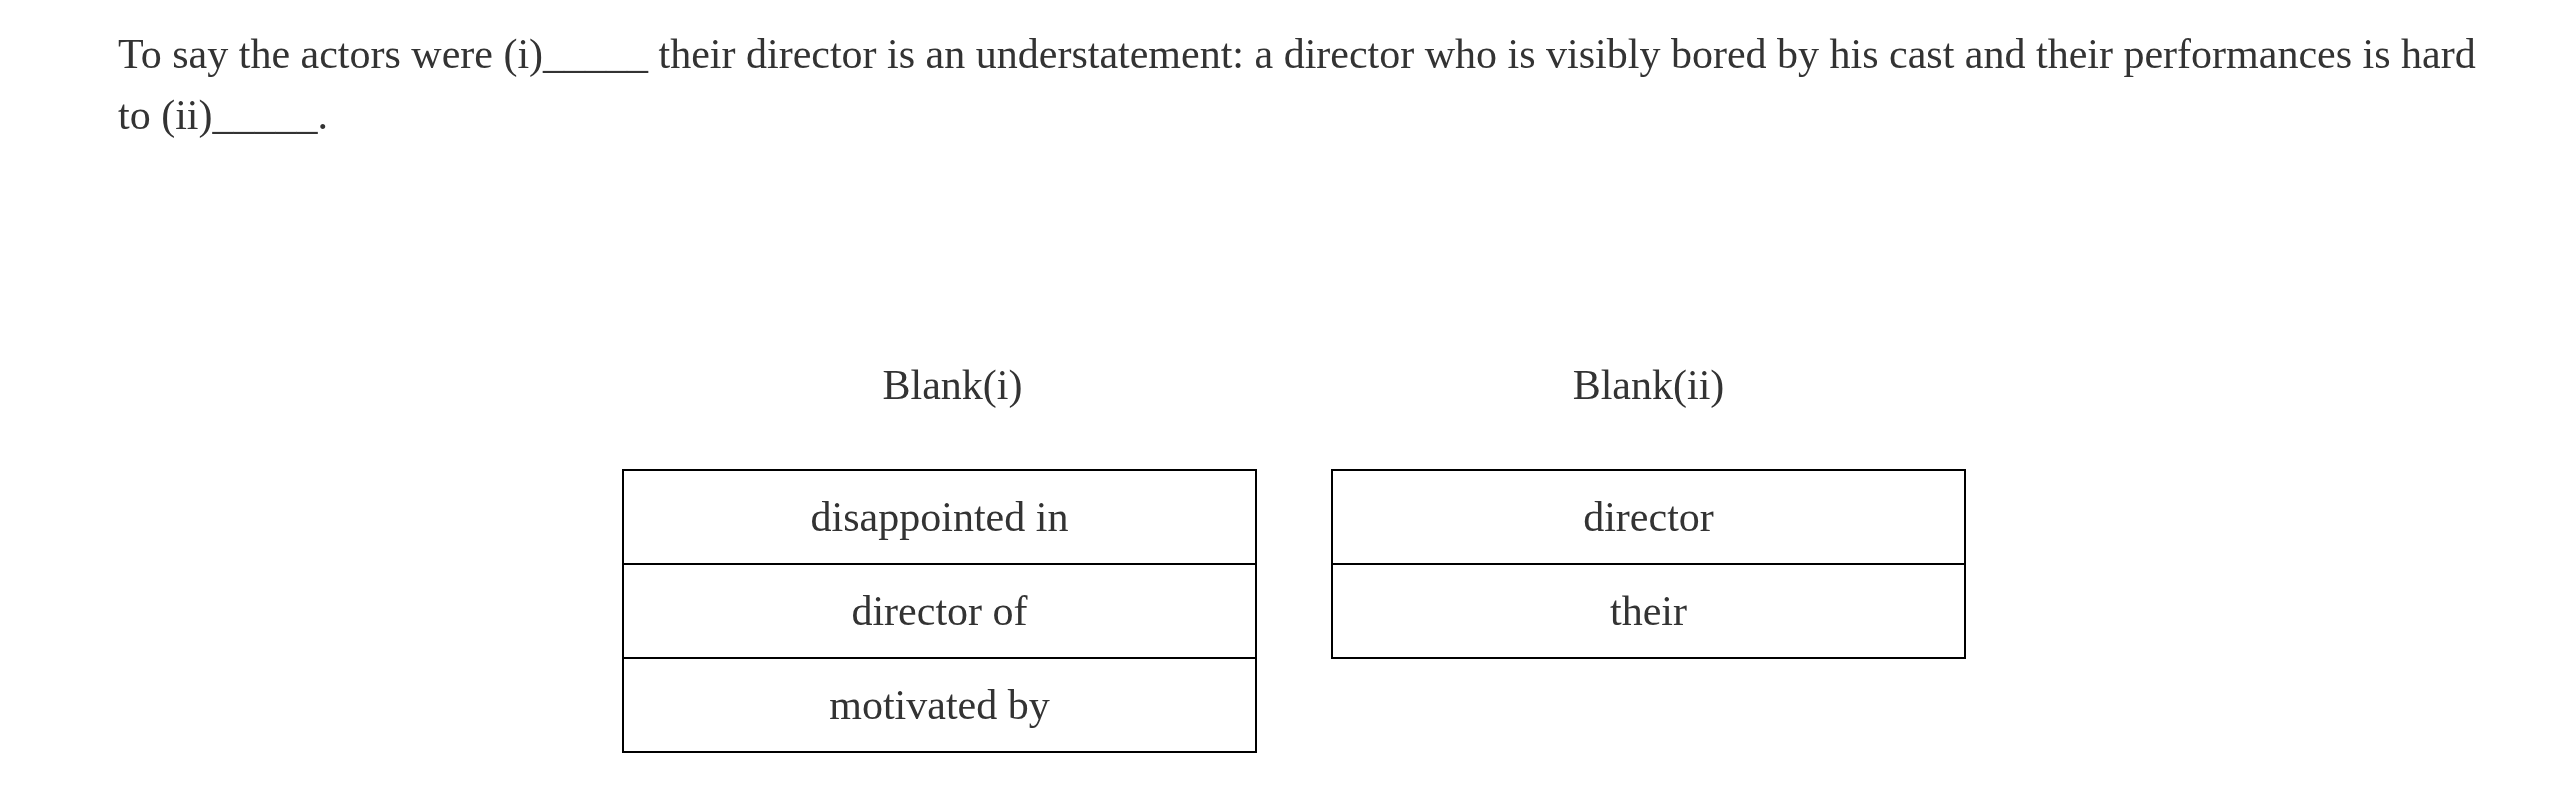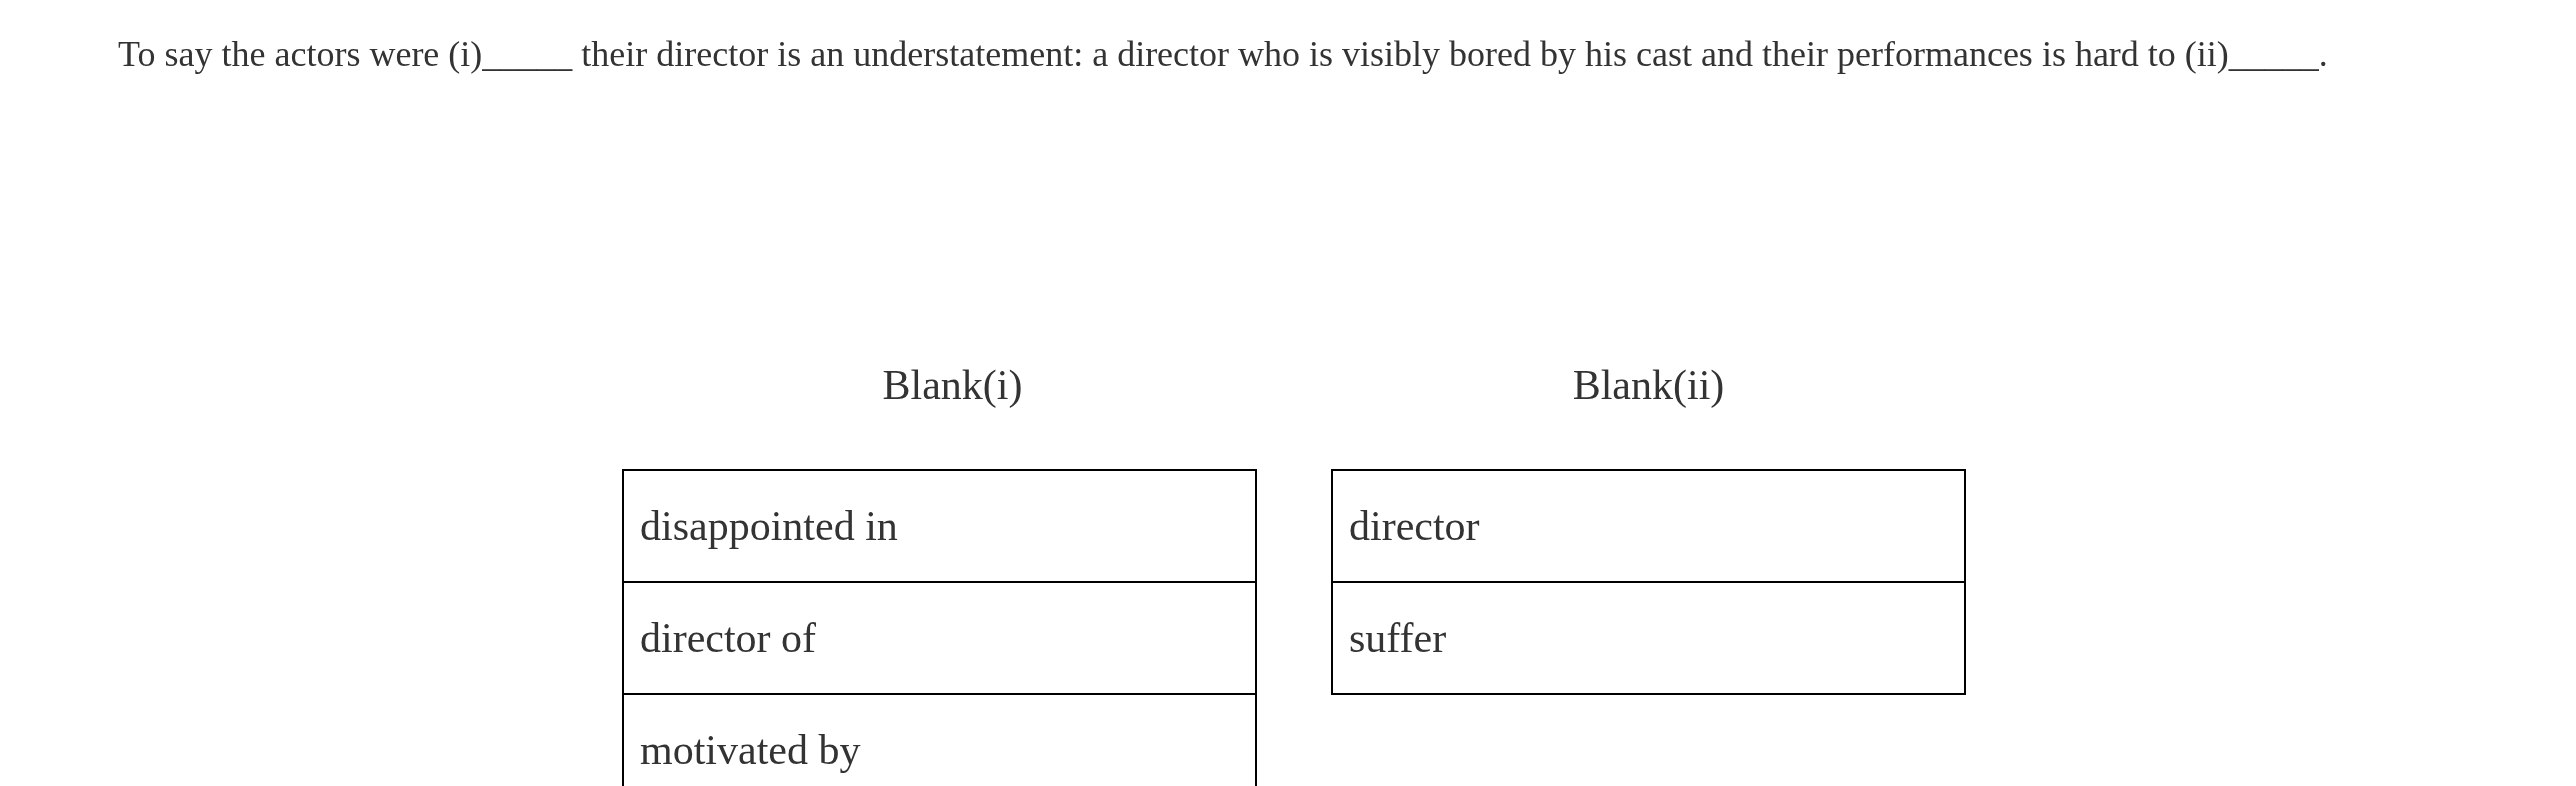--- a/index.html
+++ b/index.html
@@ -13,41 +13,42 @@
       position: relative;
       overflow: hidden;
       font-family: "Liberation Serif", "DejaVu Serif", serif;
       color: #333333;
     }
     .question {
       position: absolute;
       left: 118px;
       top: 24px;
       width: 2371px;
-      font-size: 36px;
+      font-size: 42px;
       line-height: 61px;
       margin: 0;
     }
     .blank-header {
       position: absolute;
       top: 357px;
       font-size: 42px;
       line-height: 56px;
       text-align: center;
     }
     .choice-table {
       position: absolute;
       top: 469px;
       border-collapse: collapse;
       border: 2.8px solid #000000;
     }
     .choice-table td {
       border: 2.8px solid #000000;
       height: 78px;
-      padding: 16px;
+      padding: 7px;
+      text-align: center;
       vertical-align: middle;
       font-size: 42px;
       line-height: 46px;
       color: #333333;
       cursor: pointer;
       margin-top: 48px;
     }
     #table-i { left: 622px; width: 635px; }
     #table-ii { left: 1331px; width: 635px; }
     #header-i { left: 635px; width: 635px; }
@@ -74,17 +75,17 @@
       </tr>
   </tbody>
 </table>
 
 <table id="table-ii" class="choice-table">
   <tbody>
     <tr>
         <td>director</td>
       </tr>
     <tr>
-        <td>suffer</td>
+        <td>their</td>
       </tr>
   </tbody>
 </table>
 
 
 </body></html>

